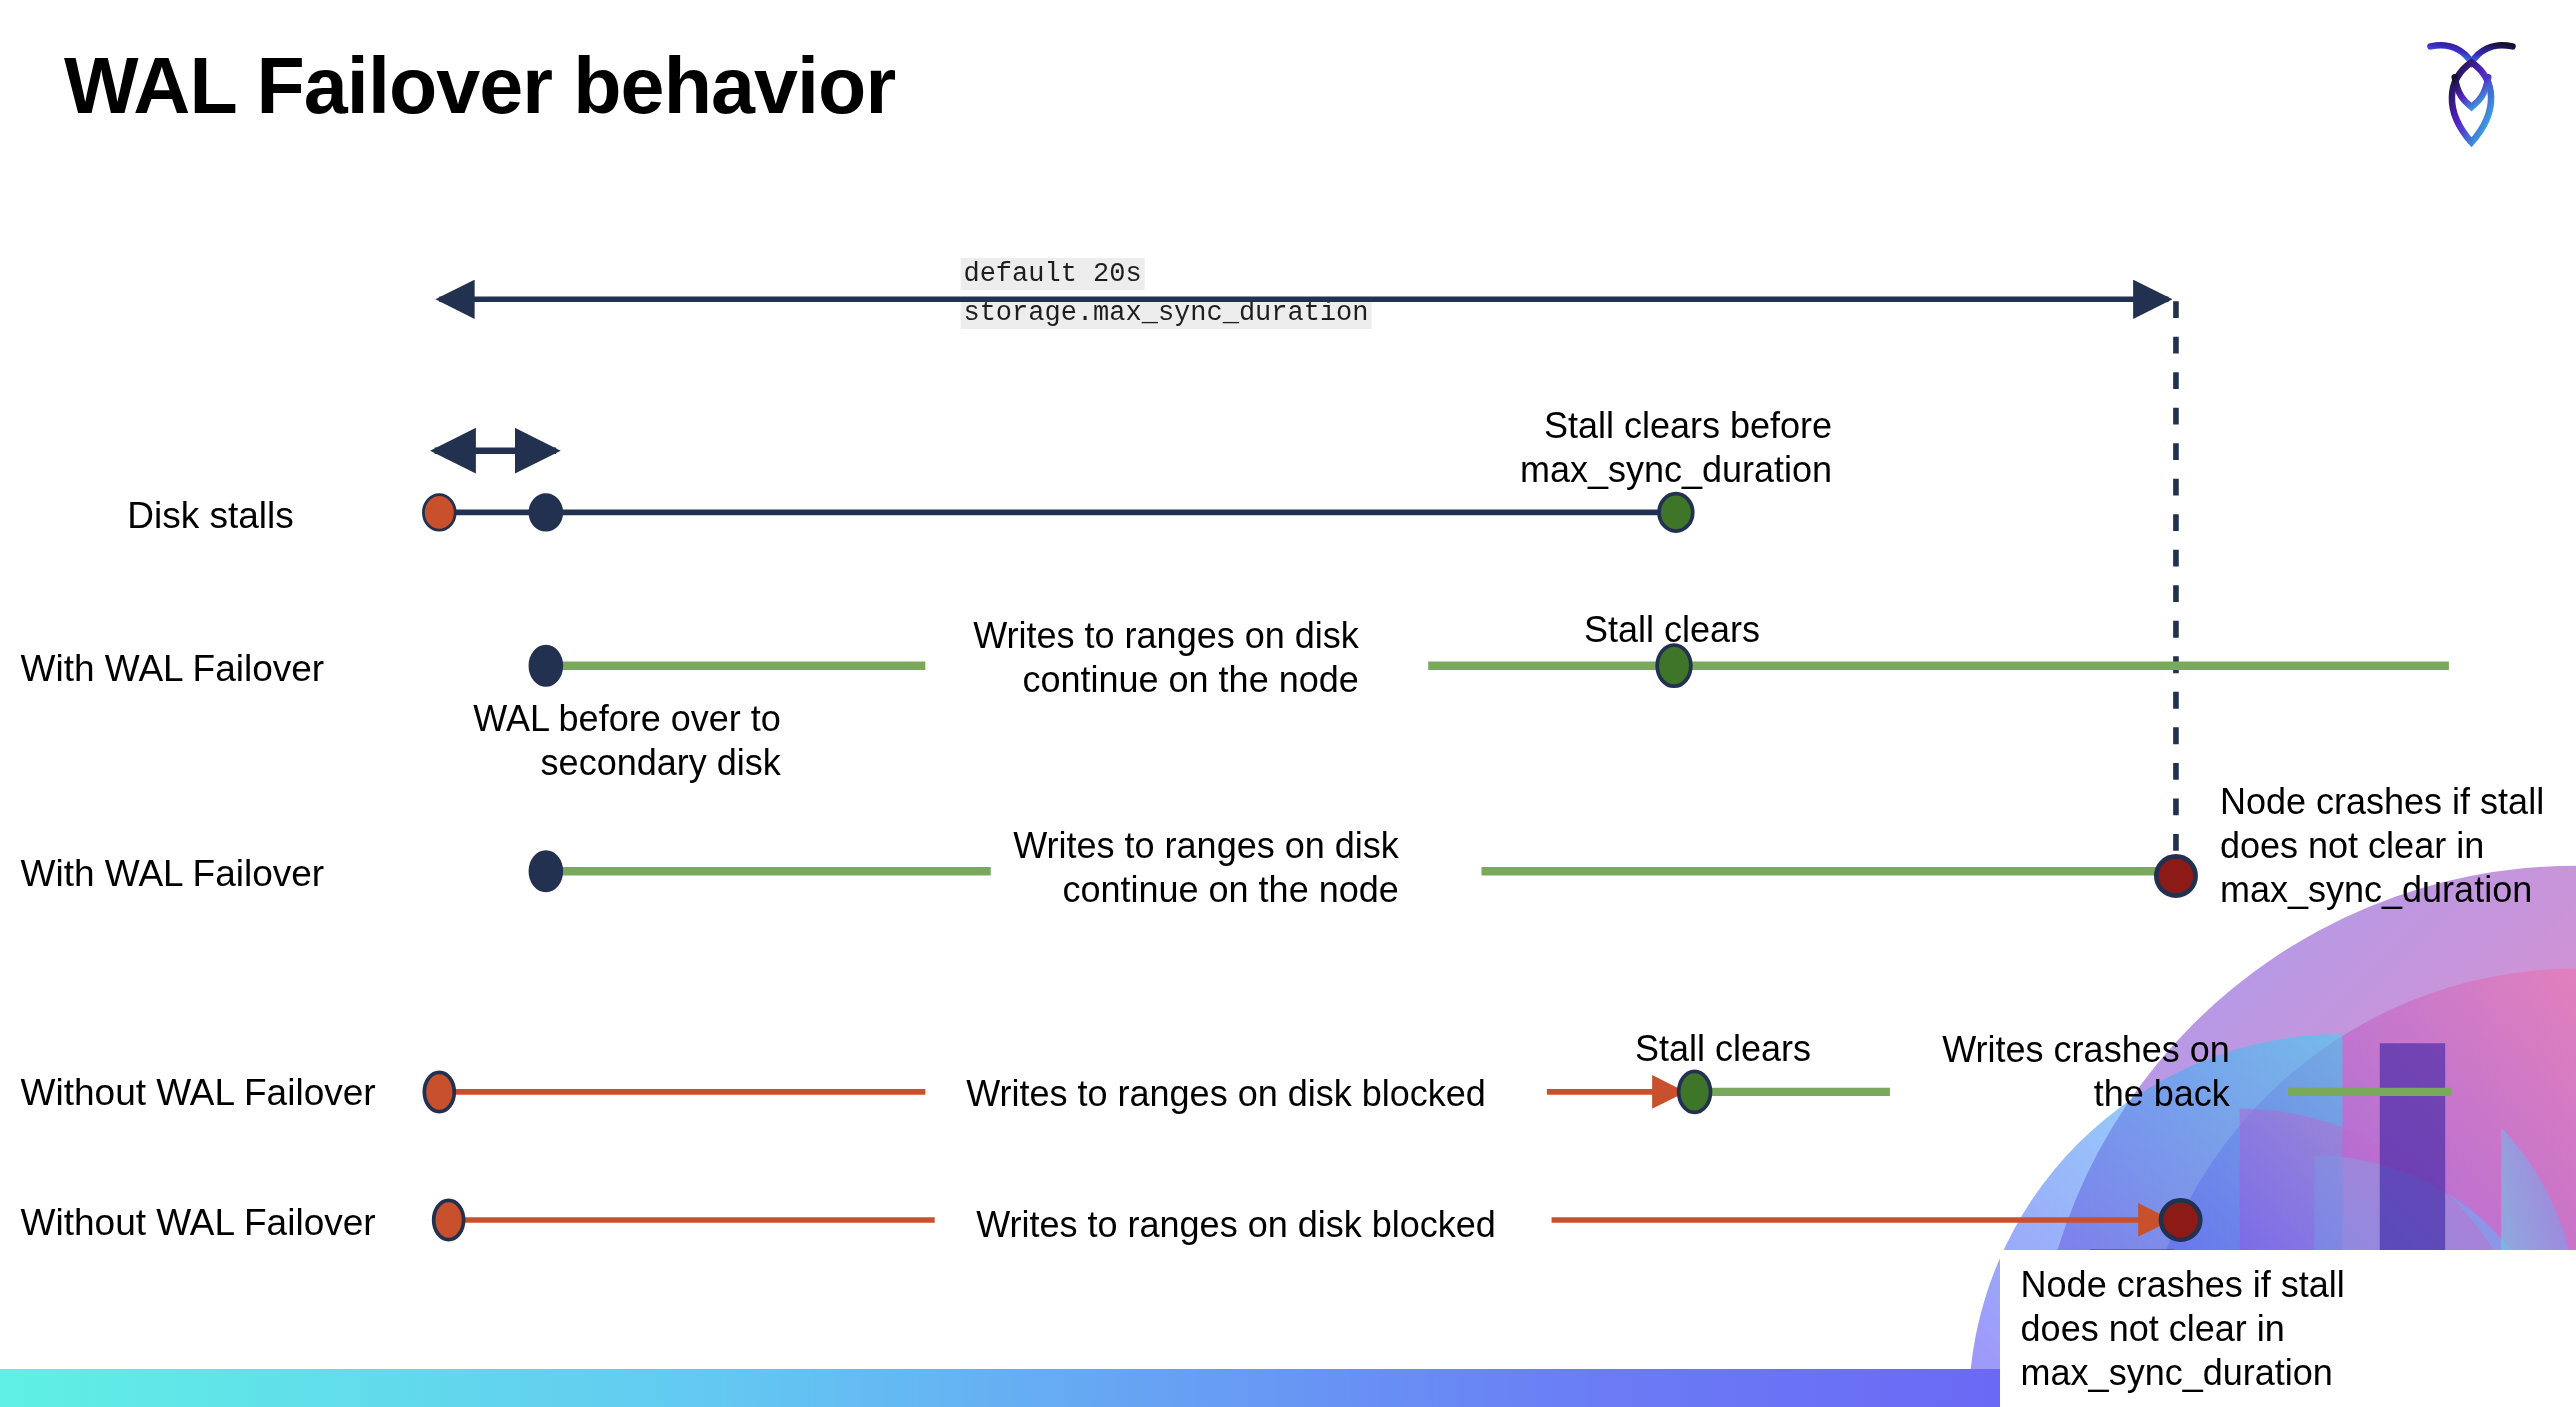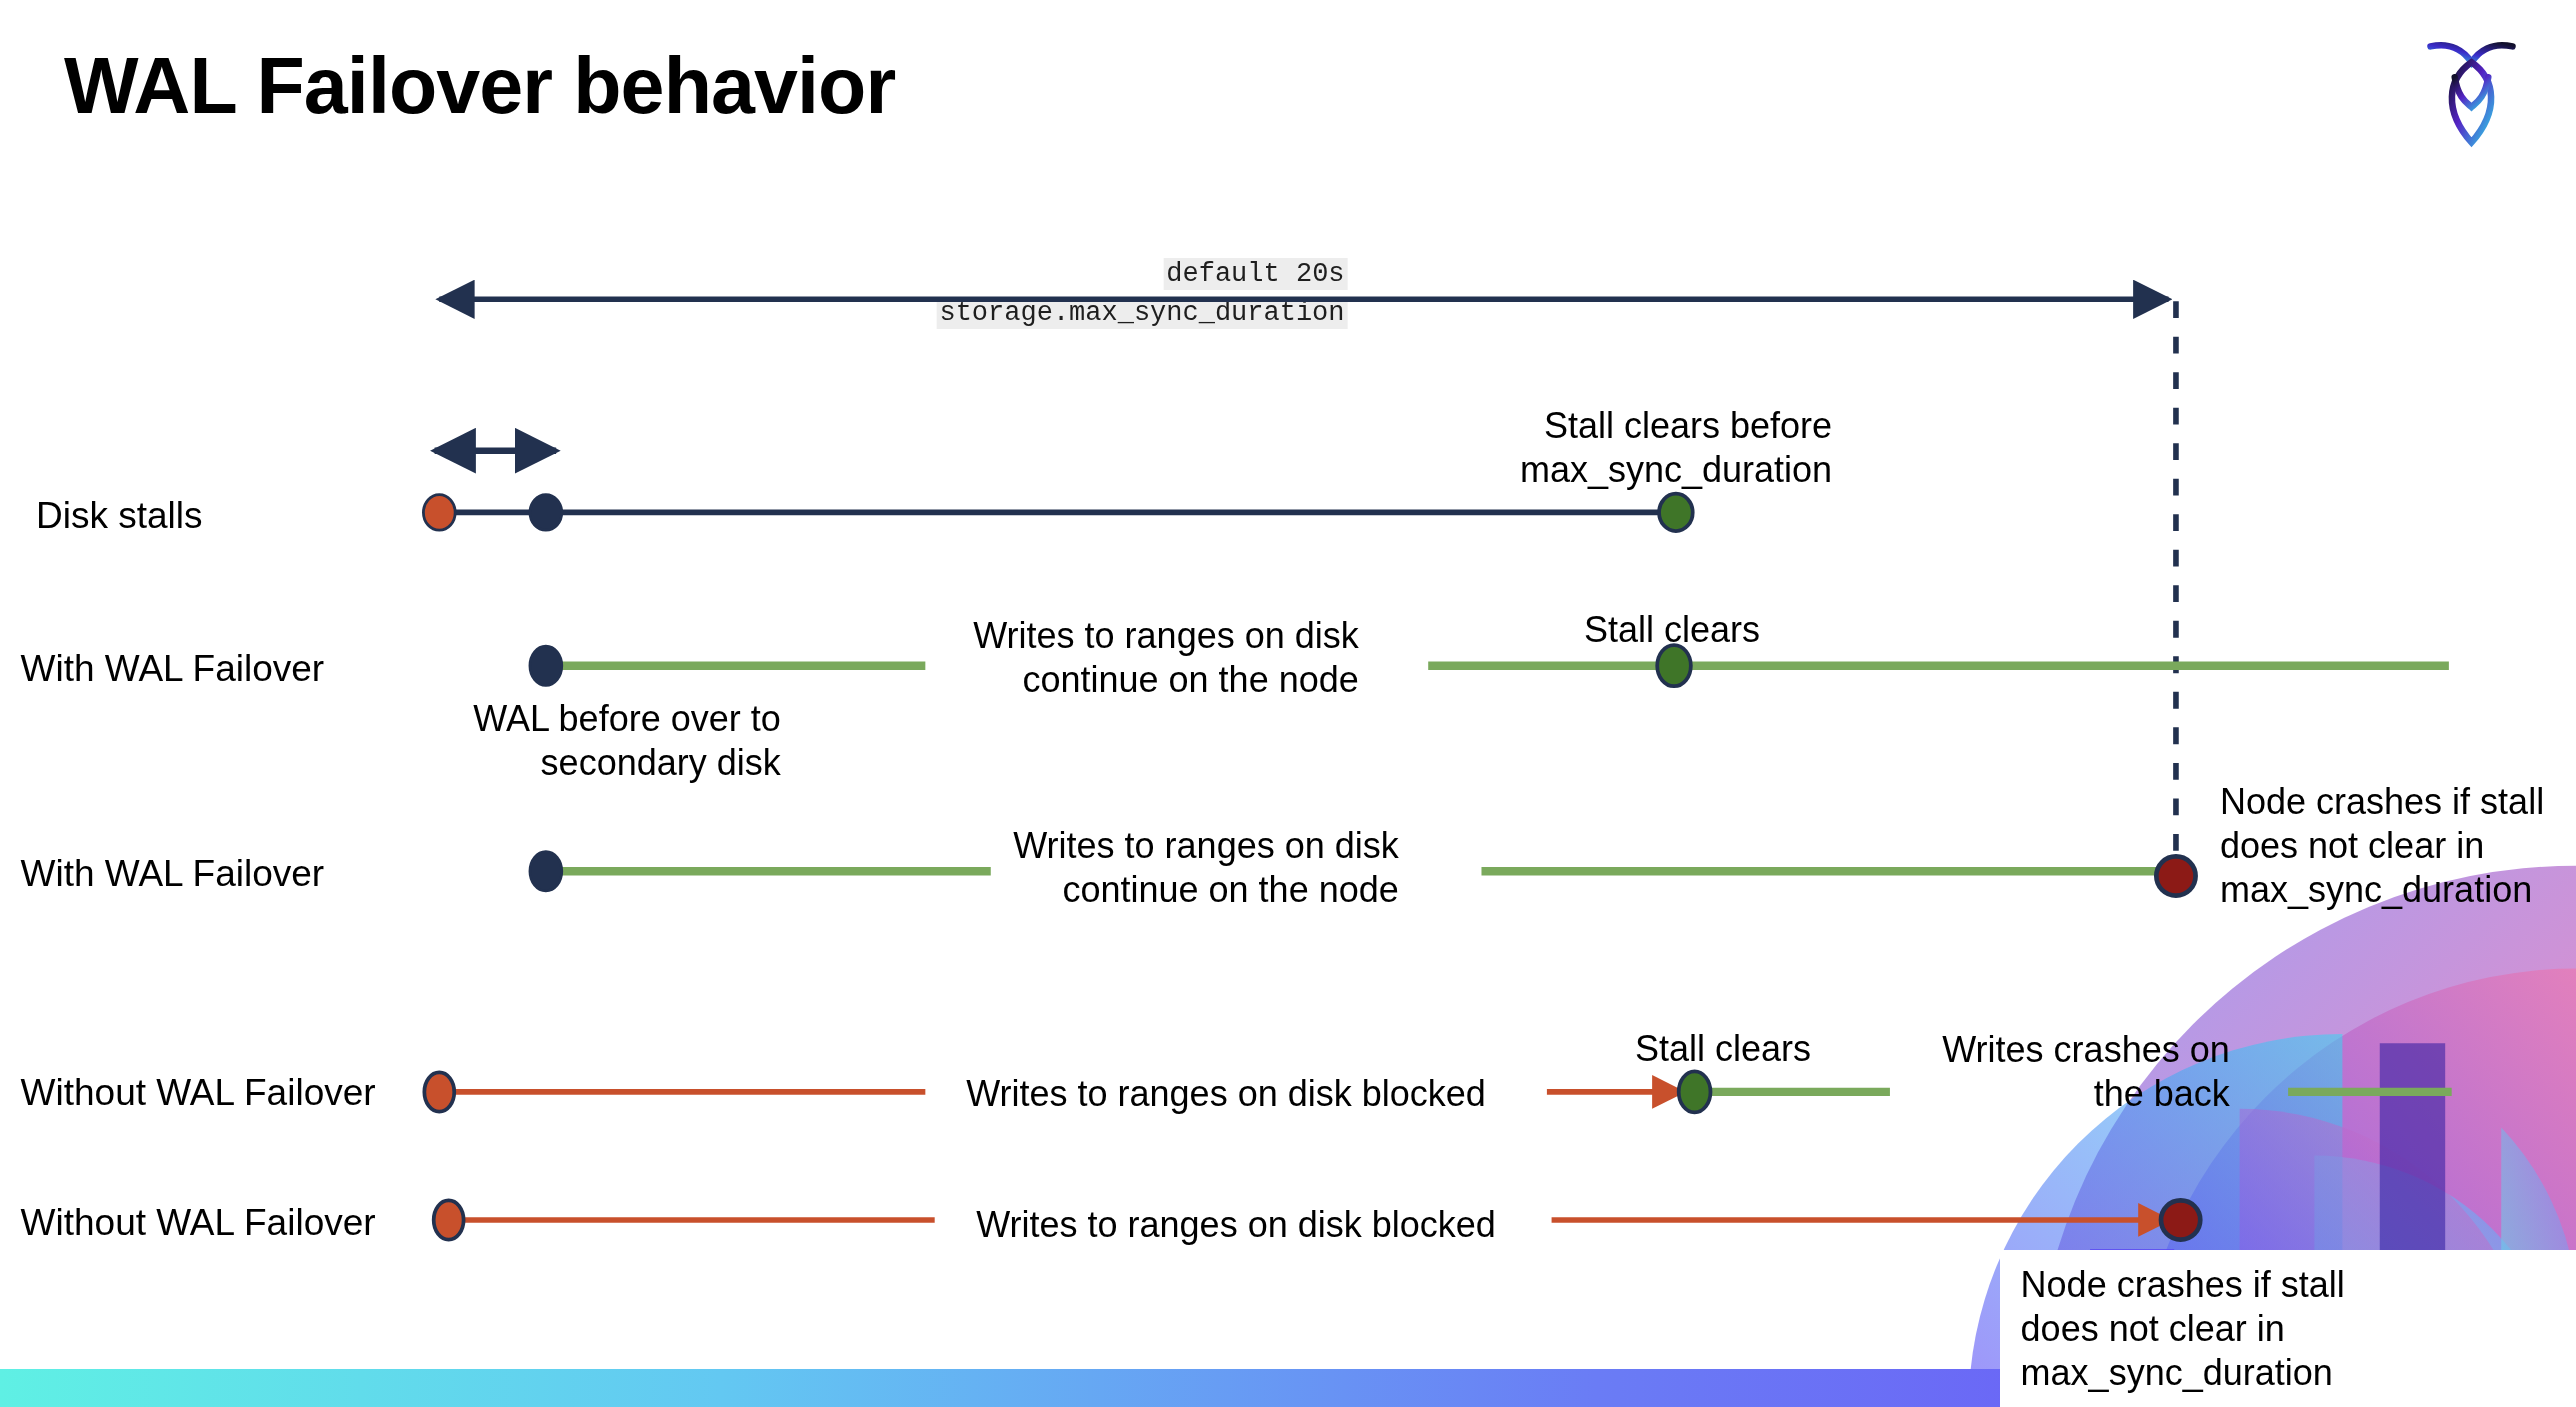--- a/index.html
+++ b/index.html
@@ -45,21 +45,21 @@
   .anno {
     position:absolute;
     font-size:36px; line-height:44px;
     color:#000; white-space:nowrap;
   }
   .anno.c { text-align:right; }
   .anno.l { text-align:left; }
   .rowlabel {
     position:absolute;
     font-size:37px; line-height:43px;
-    color:#000; white-space:nowrap; text-align:left;padding-left:36px;
+    color:#000; white-space:nowrap; text-align:center;
   }
   .callout {
     position:absolute;
     background:#fff; padding:13px 20.6px 17px 20.6px;
     font-size:36px; line-height:44px; color:#000;
   }
 </style>
 </head>
 <body>
 
@@ -114,21 +114,21 @@
       <path d="M250 600 A400 400 0 0 1 650 200 L650 600 Z" fill="url(#a4)" opacity="0.55"></path>
       <path d="M540 600 L540 280 A320 320 0 0 1 860 600 Z" fill="url(#a1)" opacity="0.5"></path>
       <path d="M690 600 L690 210 L760 210 L760 600 Z" fill="#2b1a9e" opacity="0.55"></path>
       <path d="M820 600 L820 300 A300 300 0 0 1 900 470 L900 600 Z" fill="url(#a2)" opacity="0.6"></path>
       <path d="M380 600 L380 430 L470 430 L470 600 Z" fill="#5b4bf2" opacity="0.85"></path>
     </svg>
   </div>
 
   <div class="bottombar"></div>
 
-  <div class="code" style="left:1142px; top:255px; text-align:right; transform:translateX(-50%);">
+  <div class="code" style="left:1166px; top:255px; text-align:left; transform:translateX(-50%);">
     <div><span>default 20s</span></div>
     <div><span>storage.max_sync_duration</span></div>
   </div>
 
   <div class="code" style="left:39px; top:349px;">
   </div>
 
   <svg class="diagram" viewBox="0 0 2756 1506" aria-hidden="true">
     <defs>
       <marker id="navyArrowR" viewBox="0 0 10 10" refX="9" refY="5" markerWidth="7" markerHeight="7" orient="auto-start-reverse">

